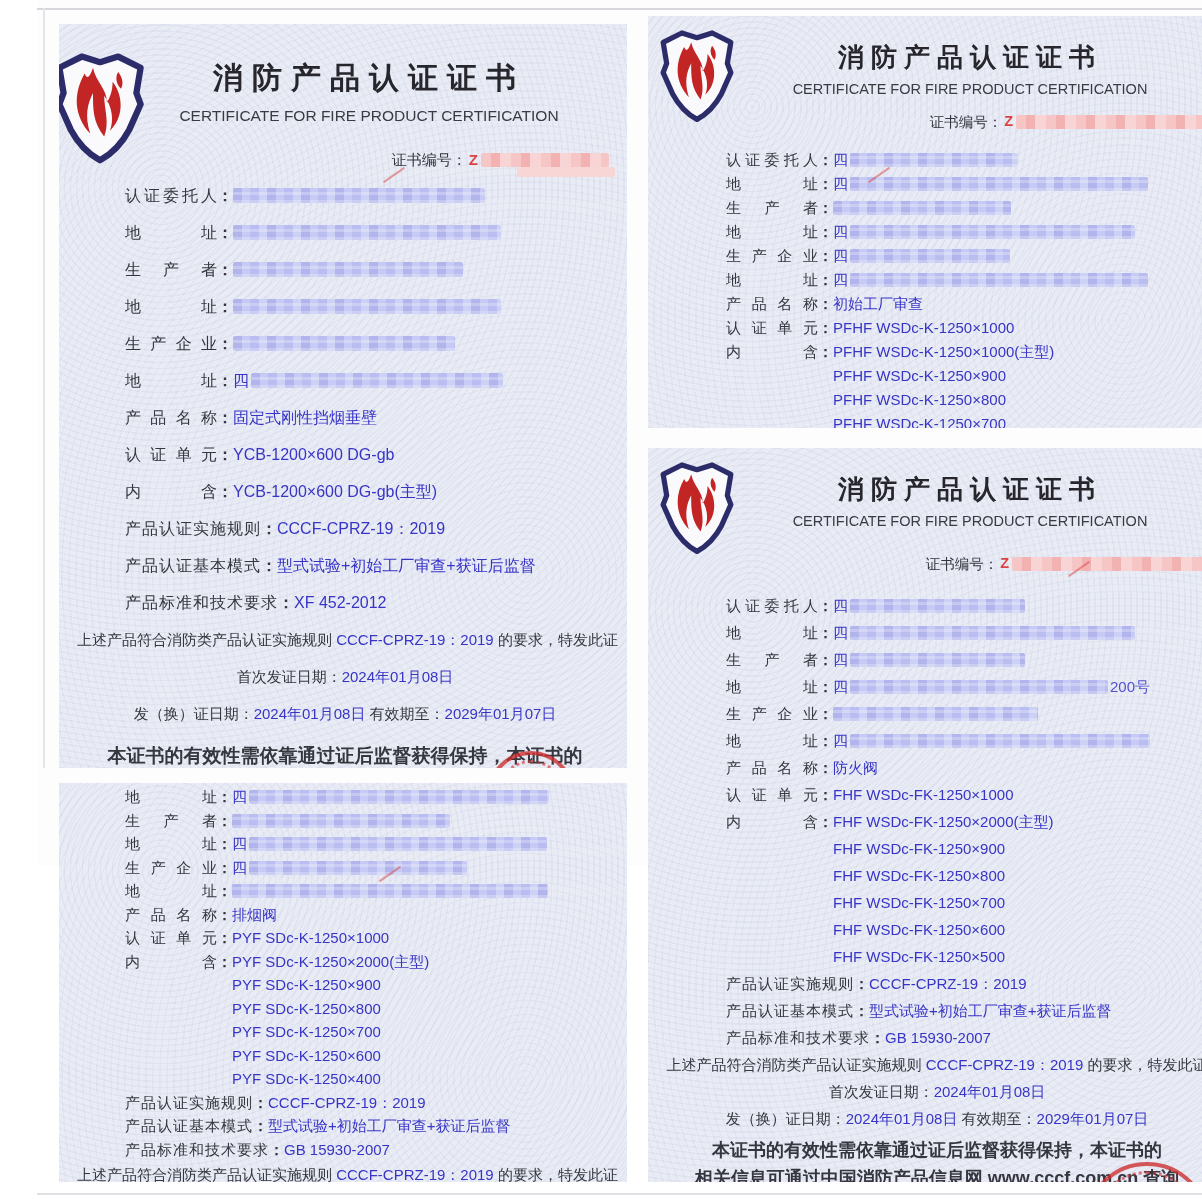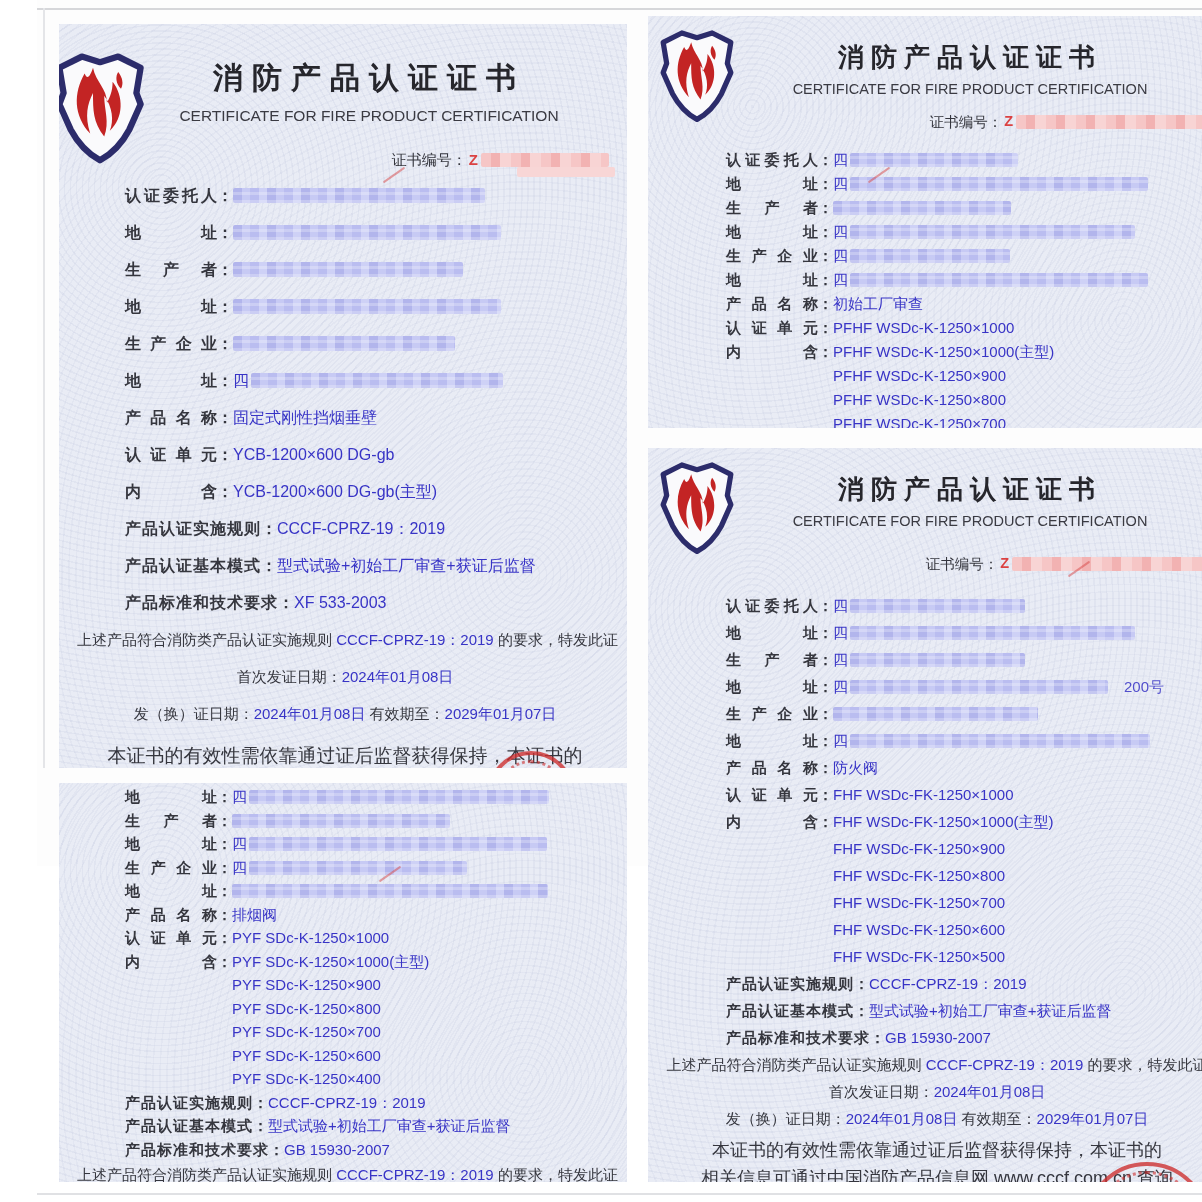--- a/index.html
+++ b/index.html
@@ -58,41 +58,41 @@
   .cert-d .fields { margin-top:24px; }
 
   .row { white-space:nowrap; }
   .row.field, .row.cont { color:#35363e; }
   .cert-a .row.field { font-size:16px; line-height:16px; margin-bottom:21px; }
   .cert-b .row.field, .cert-b .row.cont { font-size:15px; line-height:15.5px; margin-bottom:8px; }
   .cert-c .row.field, .cert-c .row.cont { font-size:15px; line-height:15px; margin-bottom:9px; }
   .cert-d .row.field, .cert-d .row.cont { font-size:15px; line-height:15px; margin-bottom:12px; }
   .row.cont { padding-left:107px; }
 
-  .lab { color:#35363e; font-weight:700; letter-spacing:1px; }
+  .lab { color:#35363e; font-weight:400; letter-spacing:1px; }
   .lab.just { display:inline-block; width:92px; text-align:justify; text-align-last:justify; letter-spacing:0; }
   .colon { color:#35363e; font-weight:600; }
   .blue { color:#3834c6; }
   .dark { color:#35363e; }
   .pfx { padding-right:2px; }
-  .sfx { padding-left:16px; opacity:.85; }
+  .sfx { padding-left:2px; opacity:.85; }
 
   .blur { display:inline-block; height:15px; border-radius:2px; vertical-align:-2px;
     background:
       repeating-linear-gradient(0deg, rgba(255,255,255,.25) 0 3px, rgba(0,0,0,0) 3px 8px),
       repeating-linear-gradient(90deg,#b2b5ec 0 9px,#c7caf4 9px 17px,#babdf0 17px 26px,#ced1f6 26px 34px); }
   .cert-b .blur, .cert-c .blur, .cert-d .blur { height:14px; }
 
   .row.center { text-align:center; font-size:15px; }
   .cert-a .row.center { margin-left:-48px; line-height:15px; margin-bottom:22px; }
   .cert-a .row.field + .row.center { margin-top:12px; }
   .cert-b .row.center { margin-left:-48px; line-height:15px; margin-top:10px; }
   .cert-d .row.center { margin-left:-66px; line-height:15px; margin-bottom:12px; margin-top:0; }
   .cert-d .row.field + .row.center { margin-top:6px; }
-  .row.center.bold { font-weight:normal; color:#232329; }
+  .row.center.bold { font-weight:bold; color:#232329; }
   .cert-a .row.center.bold { font-size:19px; line-height:26px; margin-bottom:2px; margin-top:2px; }
   .cert-d .row.center.bold { font-size:18px; line-height:25px; margin-bottom:3px; }
   .row.center .dark { font-weight:inherit; }
 
   .seal { position:absolute; border-radius:50%; border:4px solid rgba(205,45,45,.78); }
   .seal::before { content:""; position:absolute; left:5px; top:5px; right:5px; bottom:5px;
     border:3px dotted rgba(205,45,45,.6); border-radius:50%; }
   .seal-a { left:428px; top:727px; width:88px;  height:88px; }
   .seal-d { left:436px; top:714px; width:126px; height:126px; }
 
@@ -137,40 +137,40 @@
         <div class="row field"><span class="lab just">地址</span><span class="colon">：</span><span class="blur" style="width: 268px;"></span></div>
         <div class="row field"><span class="lab just">生产者</span><span class="colon">：</span><span class="blur" style="width: 230px;"></span></div>
         <div class="row field"><span class="lab just">地址</span><span class="colon">：</span><span class="blur" style="width: 268px;"></span></div>
         <div class="row field"><span class="lab just">生产企业</span><span class="colon">：</span><span class="blur" style="width: 222px;"></span></div>
         <div class="row field"><span class="lab just">地址</span><span class="colon">：</span><span class="blue pfx">四</span><span class="blur" style="width: 252px;"></span></div>
         <div class="row field"><span class="lab just">产品名称</span><span class="colon">：</span><span class="blue val">固定式刚性挡烟垂壁</span></div>
         <div class="row field"><span class="lab just">认证单元</span><span class="colon">：</span><span class="blue val">YCB-1200×600 DG-gb</span></div>
         <div class="row field"><span class="lab just">内含</span><span class="colon">：</span><span class="blue val">YCB-1200×600 DG-gb(主型)</span></div>
         <div class="row field"><span class="lab">产品认证实施规则</span><span class="colon">：</span><span class="blue val">CCCF-CPRZ-19：2019</span></div>
         <div class="row field"><span class="lab">产品认证基本模式</span><span class="colon">：</span><span class="blue val">型式试验+初始工厂审查+获证后监督</span></div>
-        <div class="row field"><span class="lab">产品标准和技术要求</span><span class="colon">：</span><span class="blue val">XF 533-2003</span></div>
+        <div class="row field"><span class="lab">产品标准和技术要求</span><span class="colon">：</span><span class="blue val">XF 452-2012</span></div>
         <div class="row center"><span class="dark">上述产品符合消防类产品认证实施规则 </span><span class="blue">CCCF-CPRZ-19：2019</span><span class="dark"> 的要求，特发此证</span></div>
         <div class="row center"><span class="dark">首次发证日期：</span><span class="blue">2024年01月08日</span></div>
         <div class="row center"><span class="dark">发（换）证日期：</span><span class="blue">2024年01月08日</span><span class="dark"> 有效期至：</span><span class="blue">2029年01月07日</span></div>
         <div class="row center bold"><span class="dark">本证书的有效性需依靠通过证后监督获得保持，本证书的</span></div>
       </div>
     <div class="seal seal-a"></div>
     <div class="scratch" style="left:322px;top:150px"></div>
   </section>
 
   <section class="paper cert-b">
     <div class="fields">
         <div class="row field"><span class="lab just">地址</span><span class="colon">：</span><span class="blue pfx">四</span><span class="blur" style="width: 300px;"></span></div>
         <div class="row field"><span class="lab just">生产者</span><span class="colon">：</span><span class="blur" style="width: 218px;"></span></div>
         <div class="row field"><span class="lab just">地址</span><span class="colon">：</span><span class="blue pfx">四</span><span class="blur" style="width: 298px;"></span></div>
         <div class="row field"><span class="lab just">生产企业</span><span class="colon">：</span><span class="blue pfx">四</span><span class="blur" style="width: 218px;"></span></div>
         <div class="row field"><span class="lab just">地址</span><span class="colon">：</span><span class="blur" style="width: 316px;"></span></div>
         <div class="row field"><span class="lab just">产品名称</span><span class="colon">：</span><span class="blue val">排烟阀</span></div>
         <div class="row field"><span class="lab just">认证单元</span><span class="colon">：</span><span class="blue val">PYF SDc-K-1250×1000</span></div>
-        <div class="row field"><span class="lab just">内含</span><span class="colon">：</span><span class="blue val">PYF SDc-K-1250×1000(主型)</span></div>
+        <div class="row field"><span class="lab just">内含</span><span class="colon">：</span><span class="blue val">PYF SDc-K-1250×2000(主型)</span></div>
         <div class="row cont"><span class="blue">PYF SDc-K-1250×900</span></div>
         <div class="row cont"><span class="blue">PYF SDc-K-1250×800</span></div>
         <div class="row cont"><span class="blue">PYF SDc-K-1250×700</span></div>
         <div class="row cont"><span class="blue">PYF SDc-K-1250×600</span></div>
         <div class="row cont"><span class="blue">PYF SDc-K-1250×400</span></div>
         <div class="row field"><span class="lab">产品认证实施规则</span><span class="colon">：</span><span class="blue val">CCCF-CPRZ-19：2019</span></div>
         <div class="row field"><span class="lab">产品认证基本模式</span><span class="colon">：</span><span class="blue val">型式试验+初始工厂审查+获证后监督</span></div>
         <div class="row field"><span class="lab">产品标准和技术要求</span><span class="colon">：</span><span class="blue val">GB 15930-2007</span></div>
         <div class="row center"><span class="dark">上述产品符合消防类产品认证实施规则 </span><span class="blue">CCCF-CPRZ-19：2019</span><span class="dark"> 的要求，特发此证</span></div>
       </div>
@@ -222,21 +222,21 @@
     </div>
     <div class="fields">
         <div class="row field"><span class="lab just">认证委托人</span><span class="colon">：</span><span class="blue pfx">四</span><span class="blur" style="width: 175px;"></span></div>
         <div class="row field"><span class="lab just">地址</span><span class="colon">：</span><span class="blue pfx">四</span><span class="blur" style="width: 285px;"></span></div>
         <div class="row field"><span class="lab just">生产者</span><span class="colon">：</span><span class="blue pfx">四</span><span class="blur" style="width: 175px;"></span></div>
         <div class="row field"><span class="lab just">地址</span><span class="colon">：</span><span class="blue pfx">四</span><span class="blur" style="width: 258px;"></span><span class="blue sfx">200号</span></div>
         <div class="row field"><span class="lab just">生产企业</span><span class="colon">：</span><span class="blur" style="width: 205px;"></span></div>
         <div class="row field"><span class="lab just">地址</span><span class="colon">：</span><span class="blue pfx">四</span><span class="blur" style="width: 300px;"></span></div>
         <div class="row field"><span class="lab just">产品名称</span><span class="colon">：</span><span class="blue val">防火阀</span></div>
         <div class="row field"><span class="lab just">认证单元</span><span class="colon">：</span><span class="blue val">FHF WSDc-FK-1250×1000</span></div>
-        <div class="row field"><span class="lab just">内含</span><span class="colon">：</span><span class="blue val">FHF WSDc-FK-1250×1000(主型)</span></div>
+        <div class="row field"><span class="lab just">内含</span><span class="colon">：</span><span class="blue val">FHF WSDc-FK-1250×2000(主型)</span></div>
         <div class="row cont"><span class="blue">FHF WSDc-FK-1250×900</span></div>
         <div class="row cont"><span class="blue">FHF WSDc-FK-1250×800</span></div>
         <div class="row cont"><span class="blue">FHF WSDc-FK-1250×700</span></div>
         <div class="row cont"><span class="blue">FHF WSDc-FK-1250×600</span></div>
         <div class="row cont"><span class="blue">FHF WSDc-FK-1250×500</span></div>
         <div class="row field"><span class="lab">产品认证实施规则</span><span class="colon">：</span><span class="blue val">CCCF-CPRZ-19：2019</span></div>
         <div class="row field"><span class="lab">产品认证基本模式</span><span class="colon">：</span><span class="blue val">型式试验+初始工厂审查+获证后监督</span></div>
         <div class="row field"><span class="lab">产品标准和技术要求</span><span class="colon">：</span><span class="blue val">GB 15930-2007</span></div>
         <div class="row center"><span class="dark">上述产品符合消防类产品认证实施规则 </span><span class="blue">CCCF-CPRZ-19：2019</span><span class="dark"> 的要求，特发此证</span></div>
         <div class="row center"><span class="dark">首次发证日期：</span><span class="blue">2024年01月08日</span></div>

